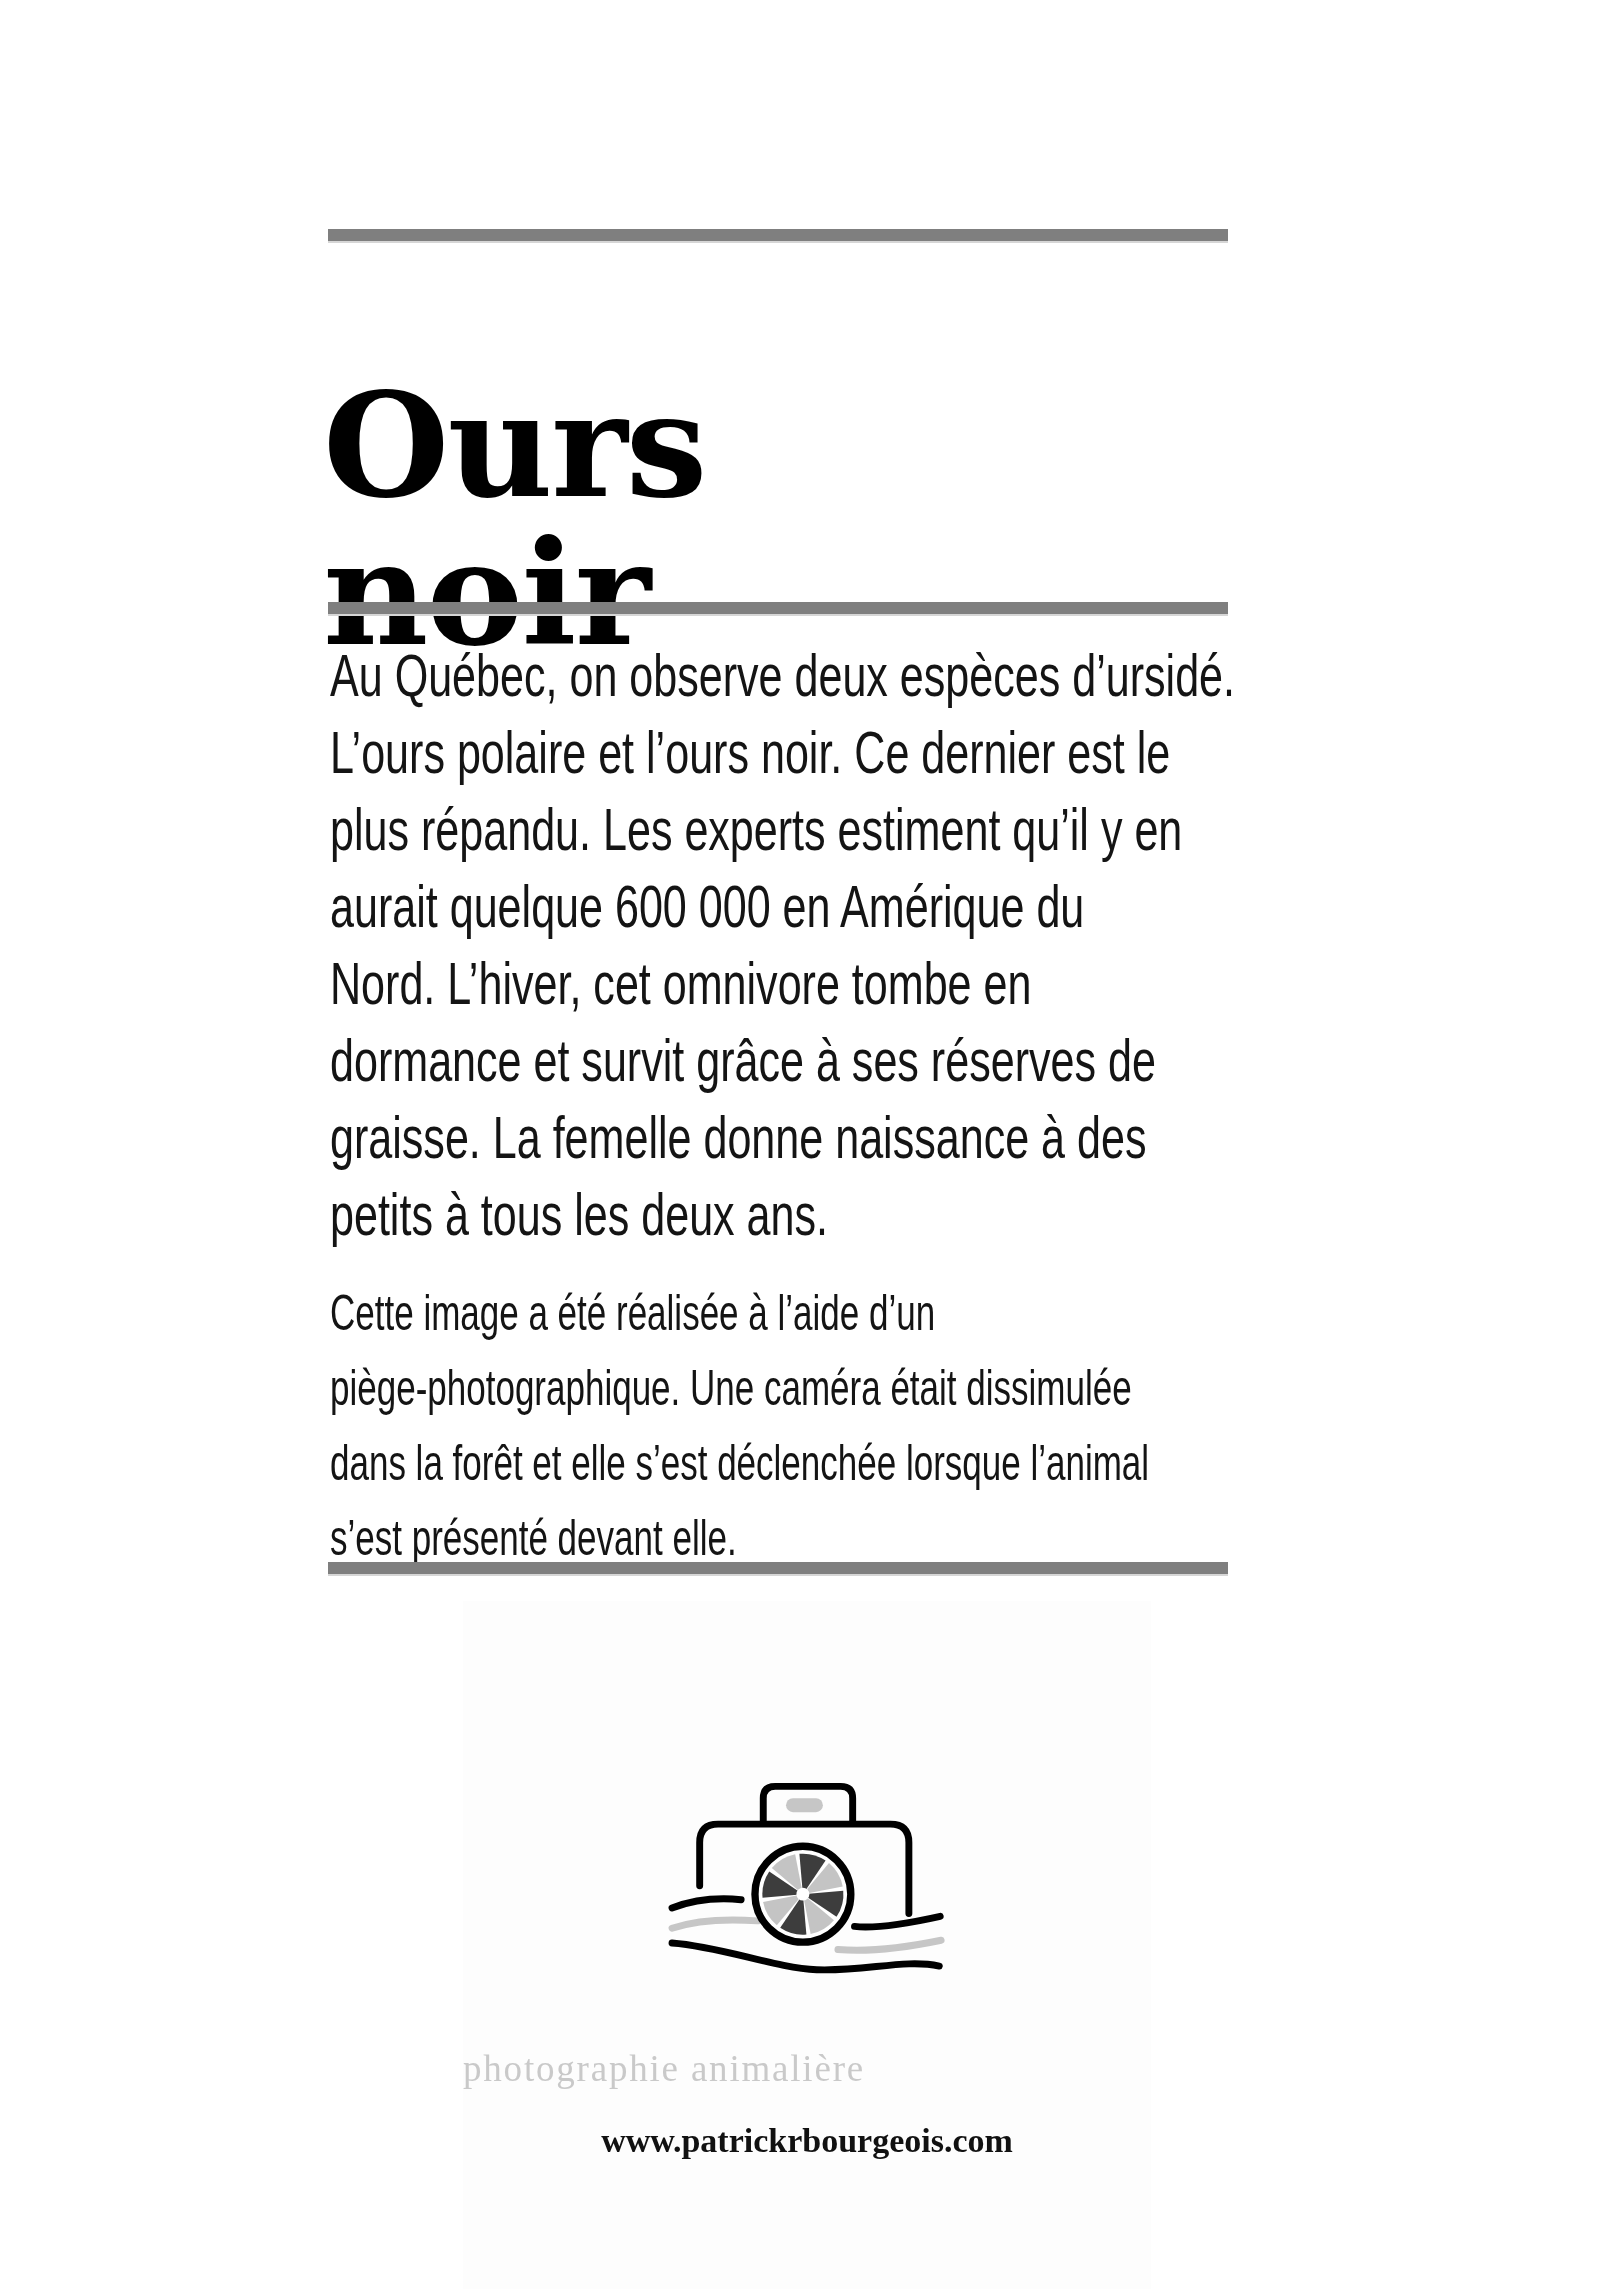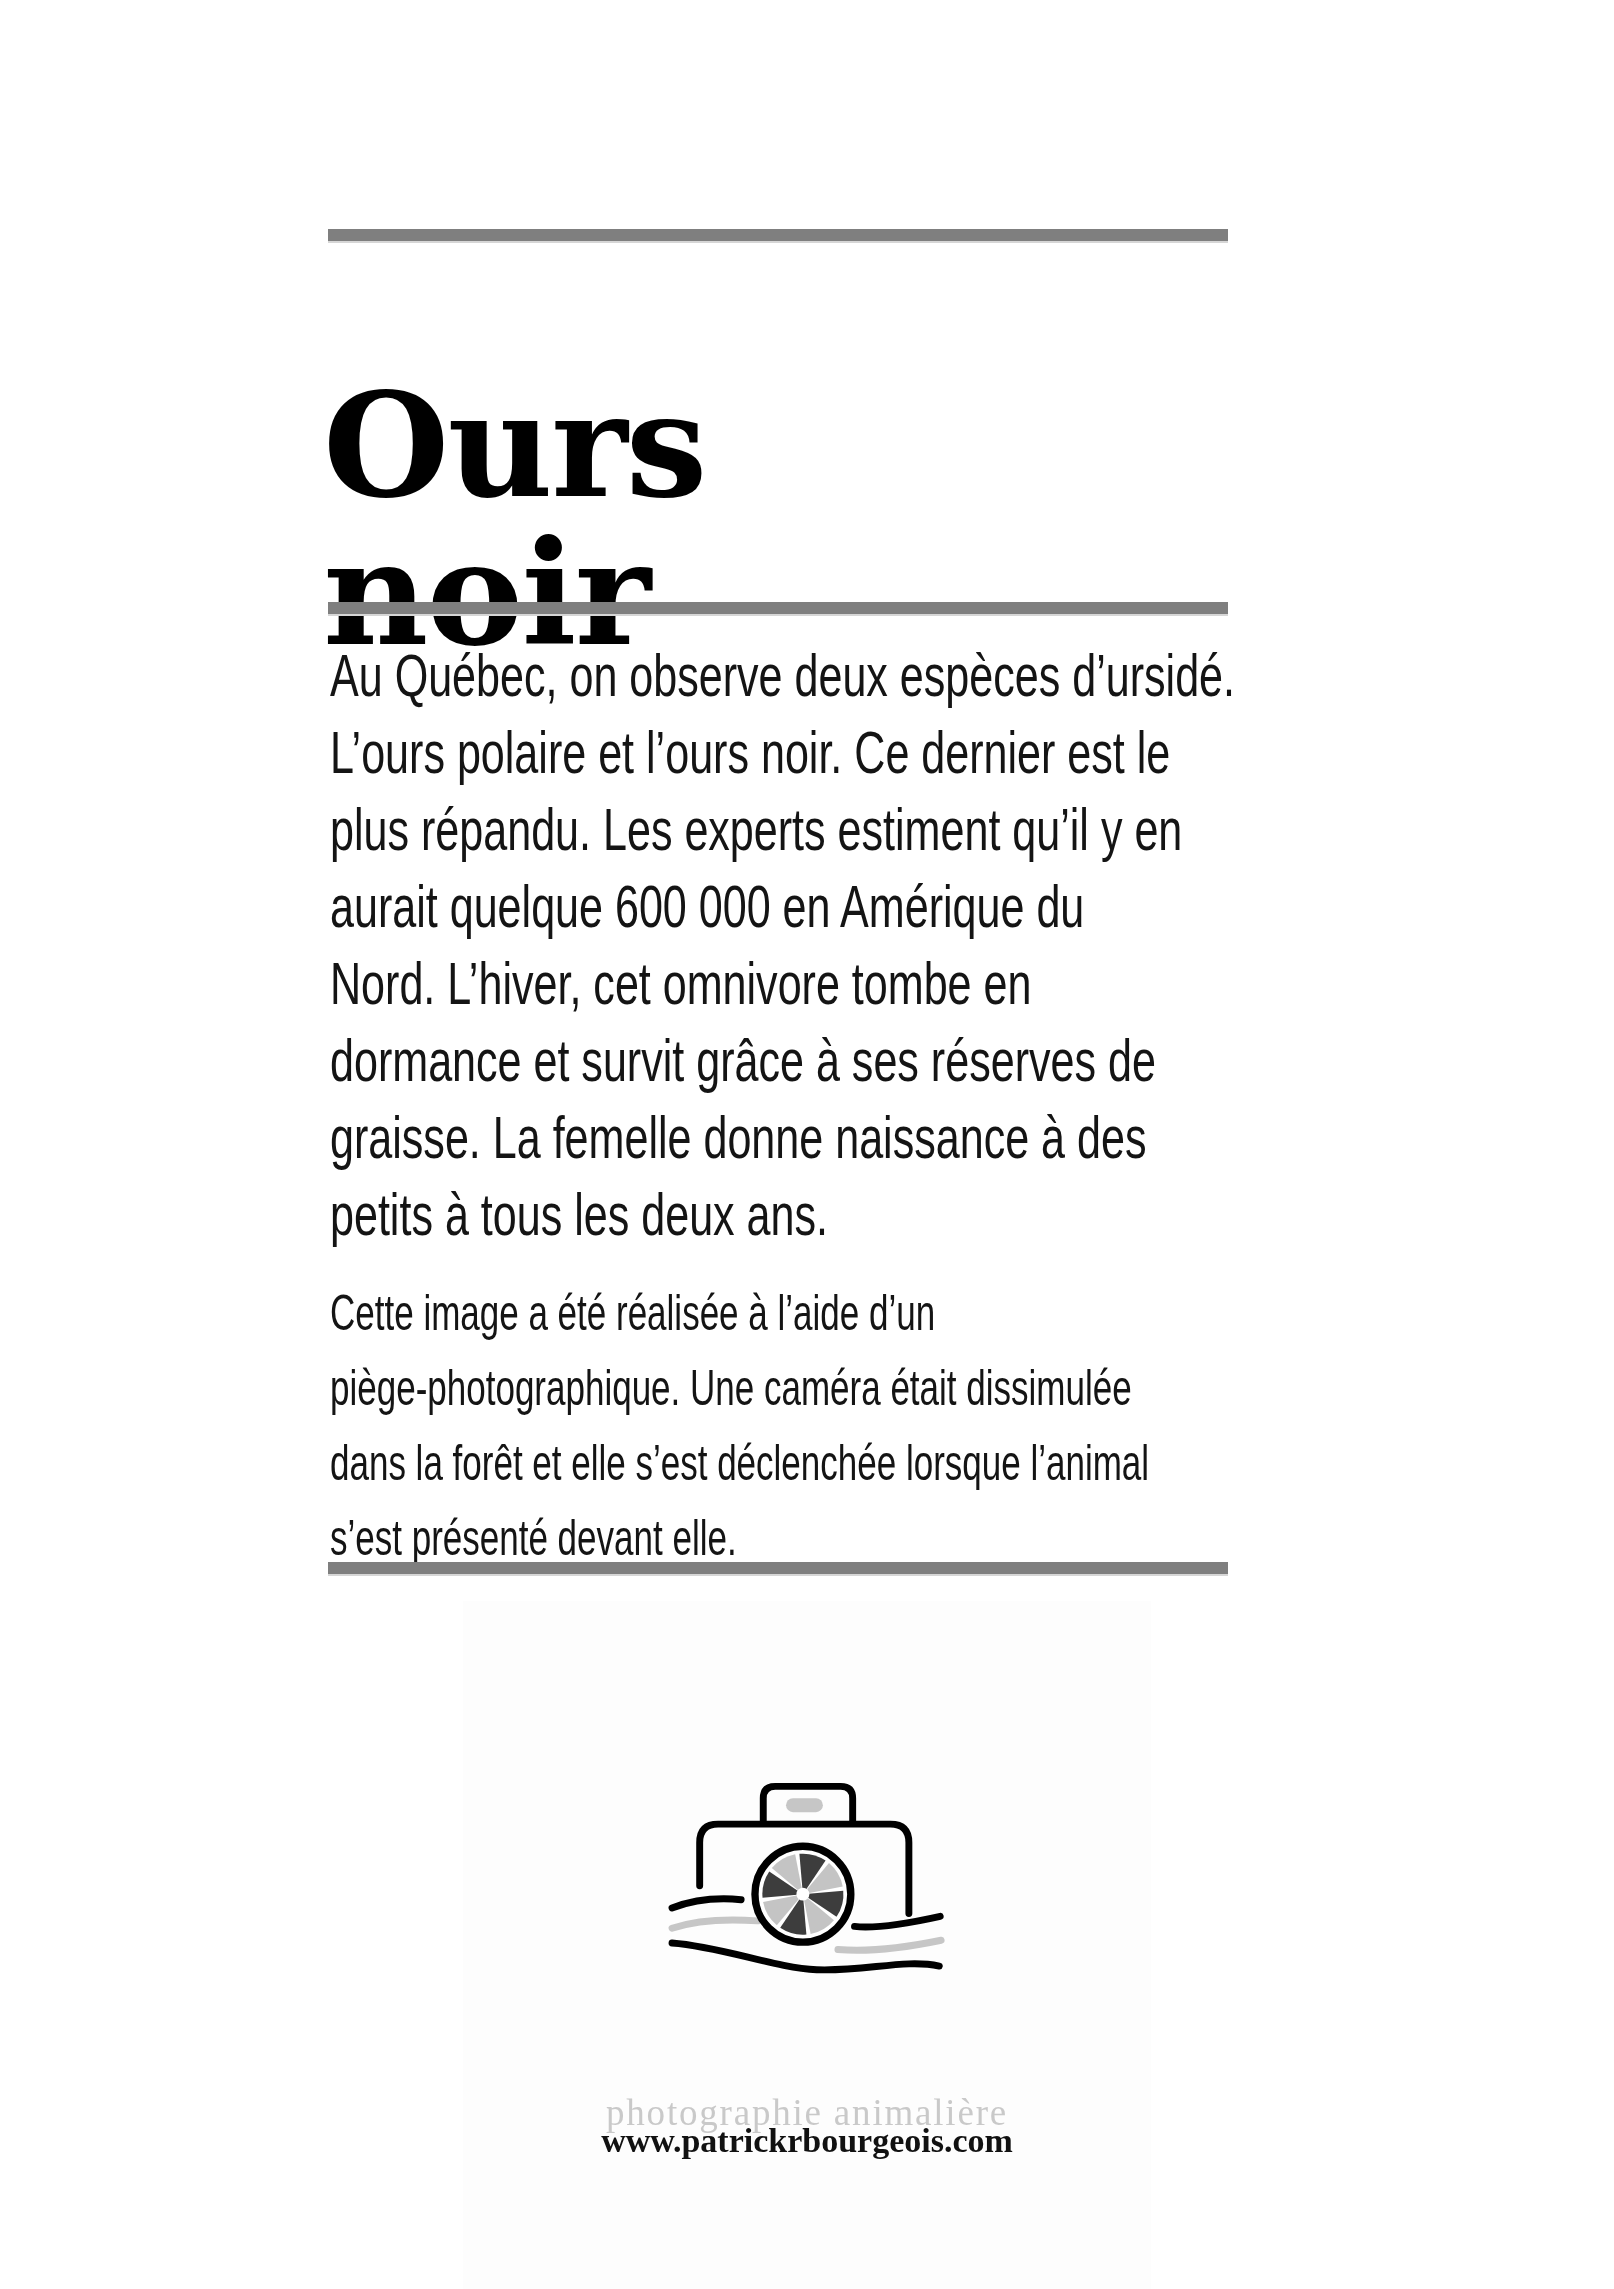--- a/index.html
+++ b/index.html
@@ -70,26 +70,25 @@
   .logo .blade-l{fill:var(--blade-light);}
   .brand-name{
     position:absolute;left:0;top:407px;width:100%;
     text-align:center;
     font-weight:700;font-size:29.5px;line-height:31px;
     letter-spacing:2.8px;
     color:#111;
   }
   .brand-tagline{
     position:absolute;left:0;top:449px;width:100%;
-    text-align:center;
+    text-align:left;
     font-family:"Liberation Serif","DejaVu Serif",serif;
     font-size:37px;line-height:37px;
     letter-spacing:1.8px;
     color:var(--tagline);
-    margin-top:44px;
   }
   .website{
     position:absolute;left:0;top:521px;width:100%;
     text-align:center;
     font-family:Liberation Serif, serif;
     font-weight:700;
     font-size:34px;line-height:37px;
     color:#111;
   }
 </style>

